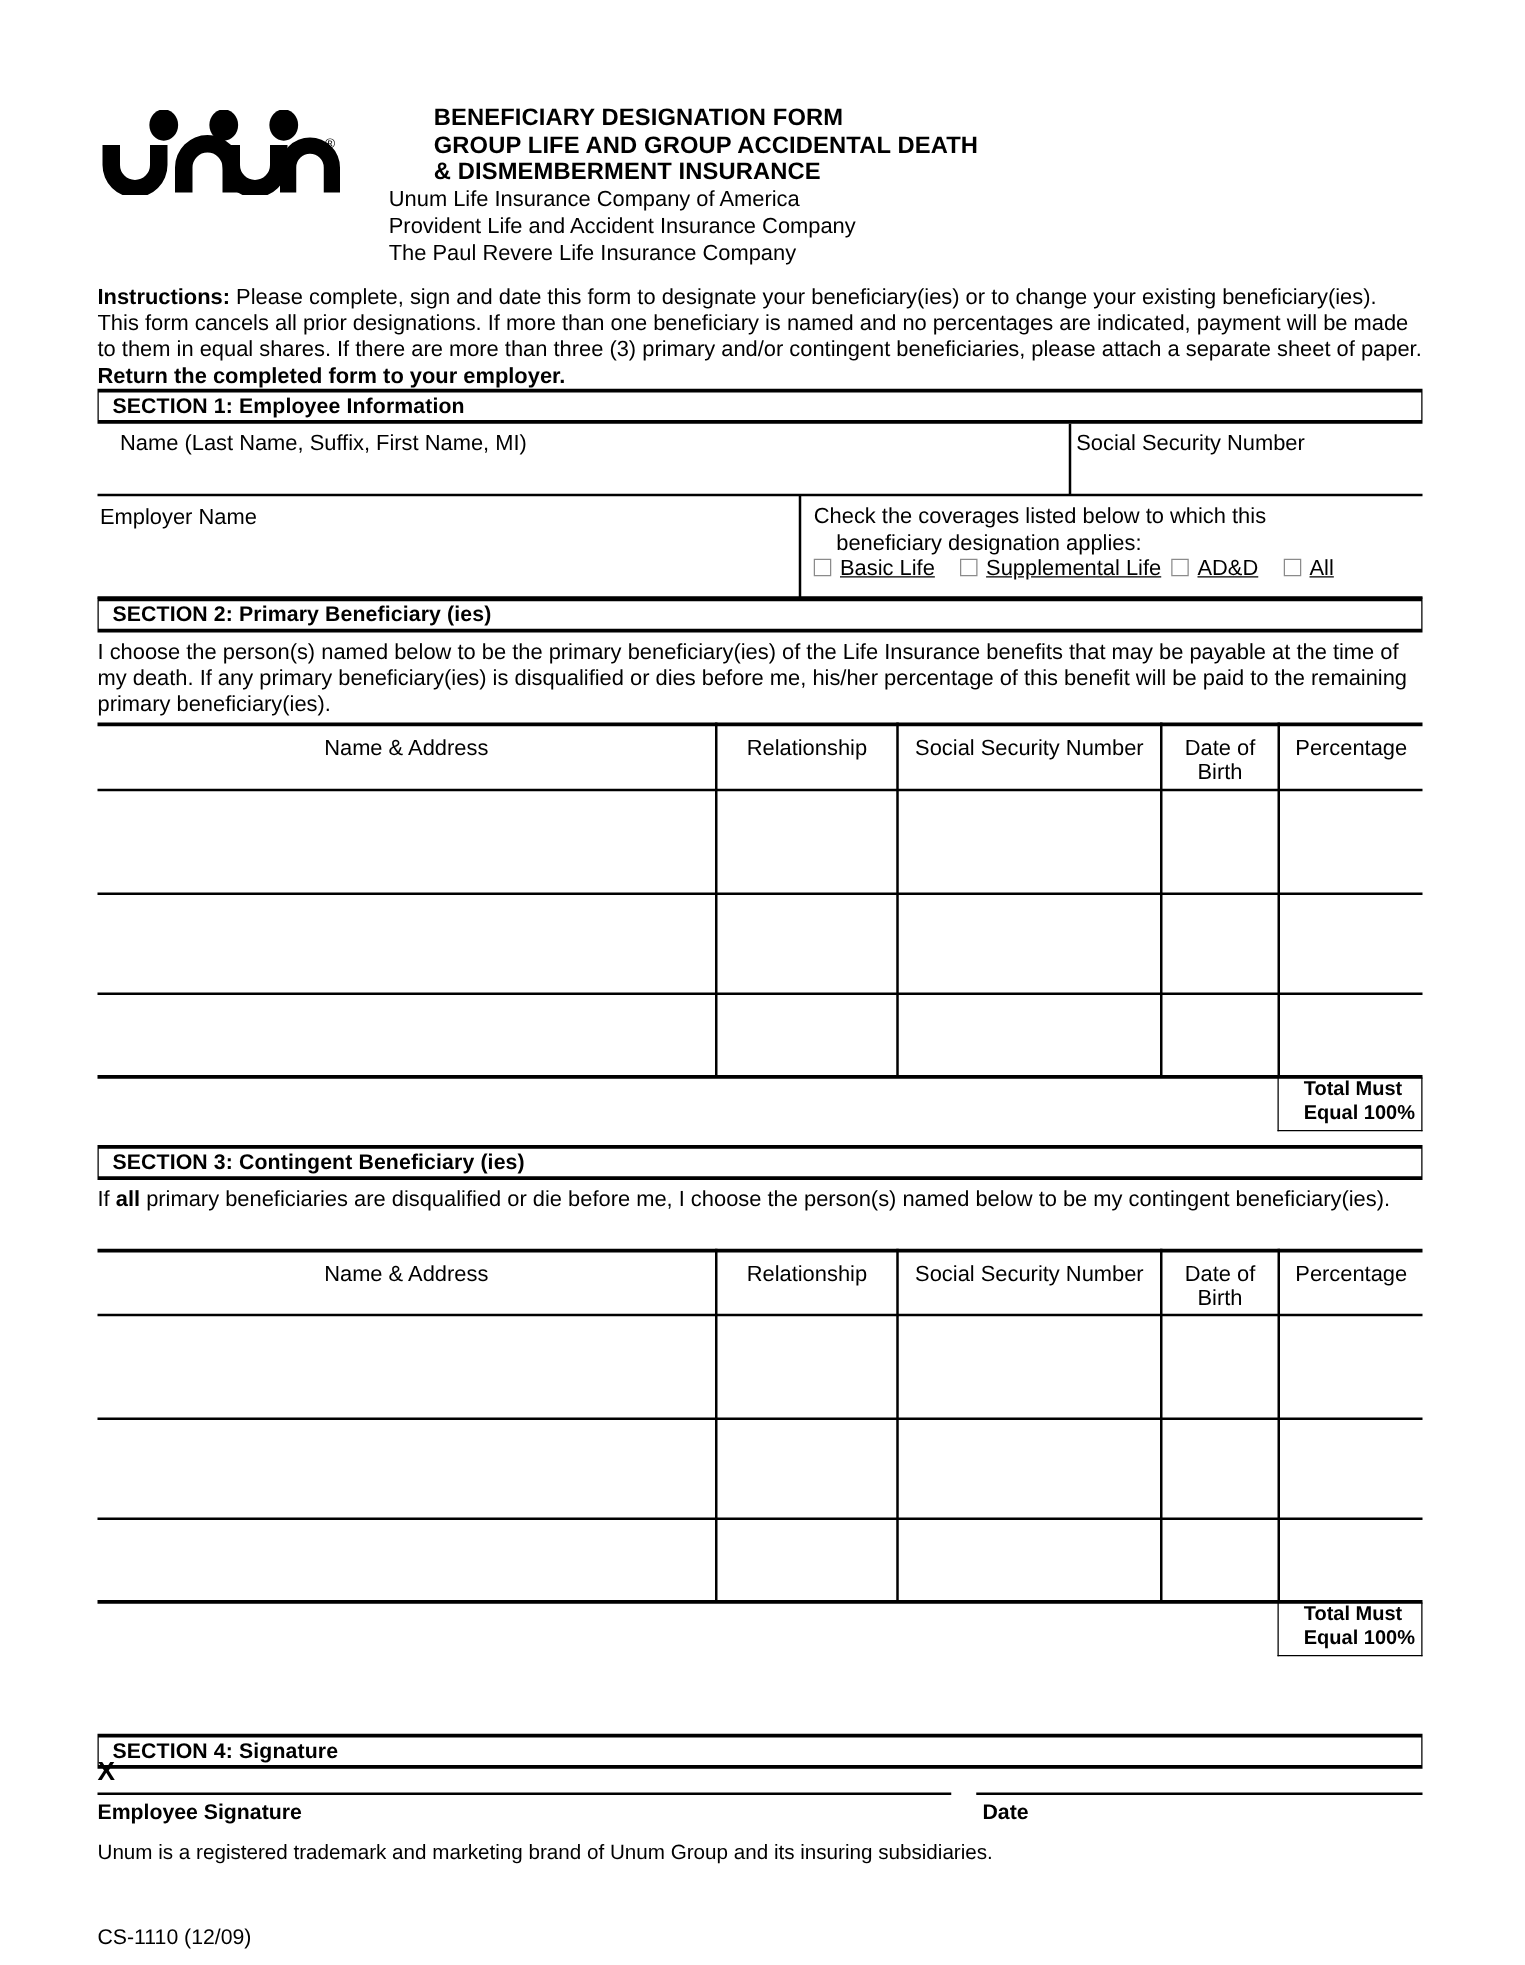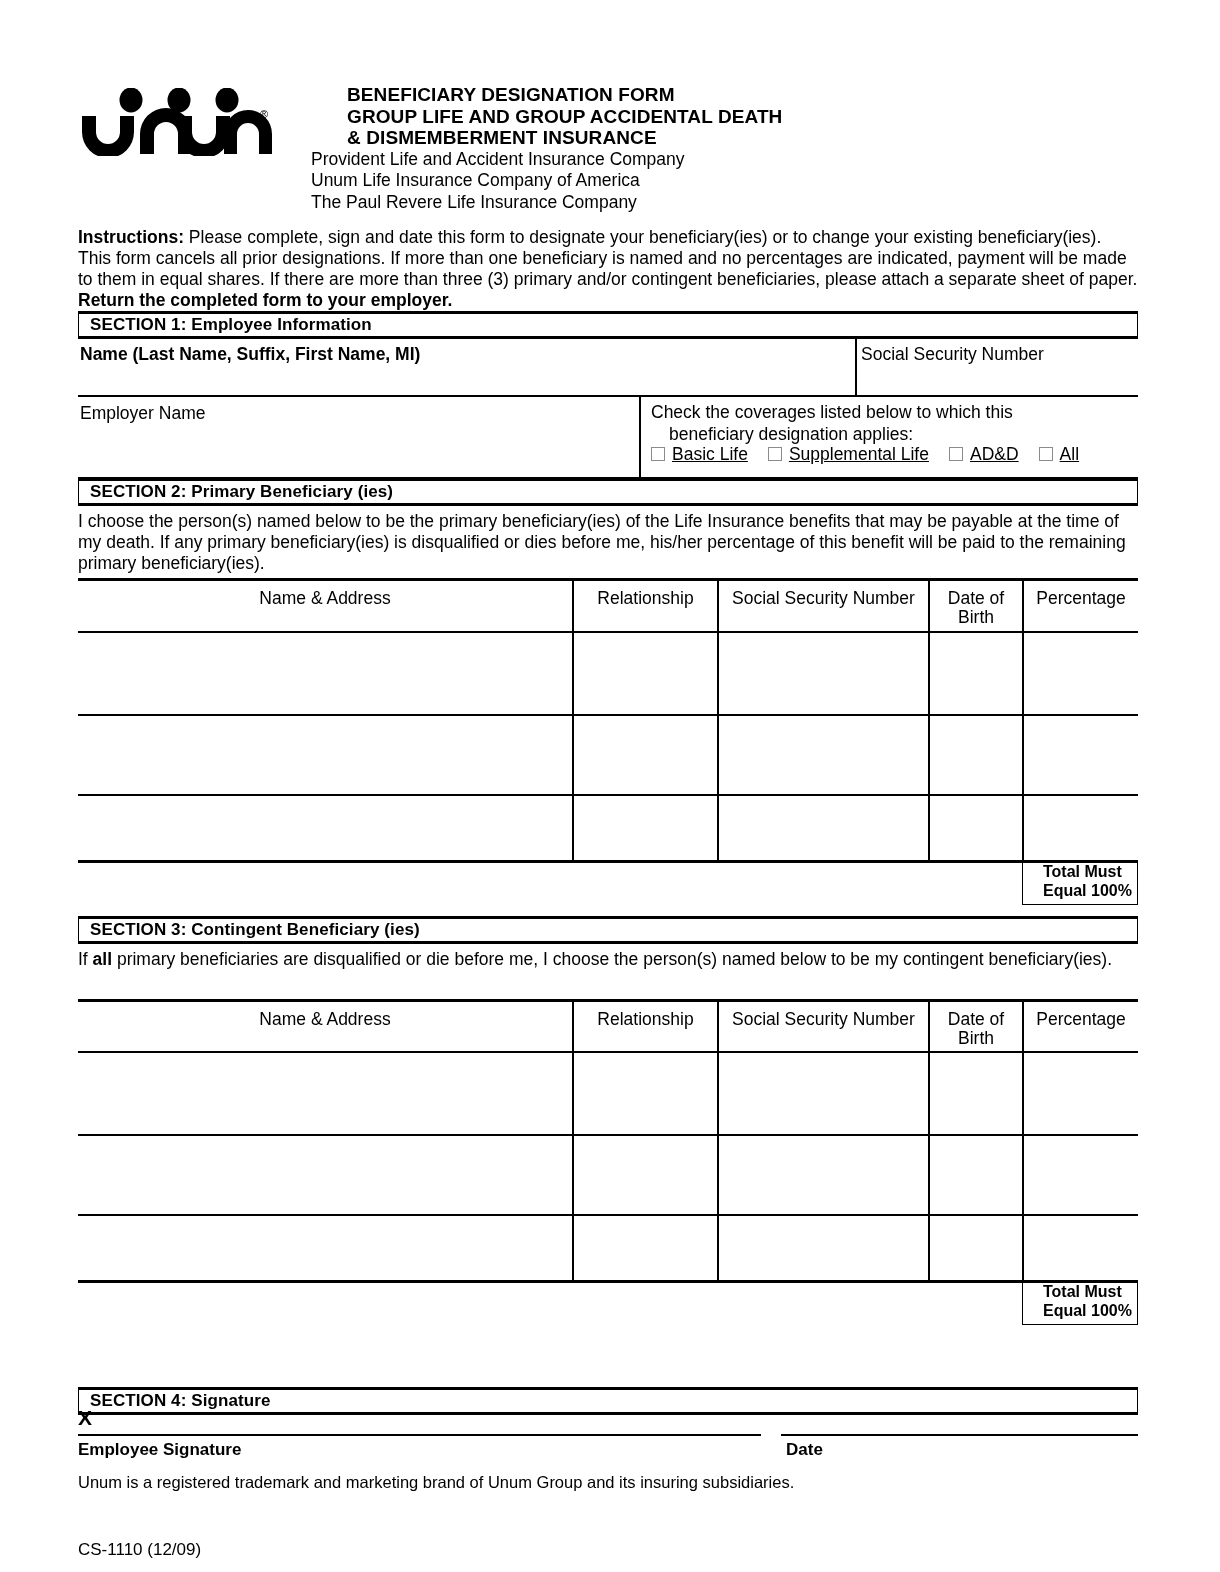--- a/index.html
+++ b/index.html
@@ -92,53 +92,53 @@
         <path d="M100 28 L100 44 A26 26 0 0 0 152 44 L152 28 L138 28 L138 44 A12 12 0 0 1 114 44 L114 28 Z" fill="#000"></path>
 
         <path d="M146 66 L146 46 A24 24 0 0 1 194 46 L194 66 L181 66 L181 46 A11 11 0 0 0 159 46 L159 66 Z" fill="#000"></path>
         <text x="182" y="30" font-family="Liberation Sans, sans-serif" font-size="11" fill="#000">®</text>
       </svg>
     </div>
     <div class="header-text">
       <div class="hdr-bold">BENEFICIARY DESIGNATION FORM</div>
       <div class="hdr-bold">GROUP LIFE AND GROUP ACCIDENTAL DEATH</div>
       <div class="hdr-bold">&amp; DISMEMBERMENT INSURANCE</div>
+      <div class="hdr-norm">Unum Life Insurance Company of America</div>
       <div class="hdr-norm">Provident Life and Accident Insurance Company</div>
-      <div class="hdr-norm">Unum Life Insurance Company of America</div>
       <div class="hdr-norm">The Paul Revere Life Insurance Company</div>
     </div>
   </div>
 
   <div class="instructions">
     <b>Instructions:</b><span> Please complete, sign and date this form to designate your beneficiary(ies) or to change your existing beneficiary(ies). This form cancels all prior designations. If more than one beneficiary is named and no percentages are indicated, payment will be made to them in equal shares. If there are more than three (3) primary and/or contingent beneficiaries, please attach a separate sheet of paper. </span><b>Return the completed form to your employer.</b>
   </div>
 
   <div class="sec-bar" style="top:311px;">
     <span>SECTION 1: Employee Information</span>
   </div>
 
-  <div class="fld-label" style="left:80px;top:344px;font-weight:bold;">Name (Last Name, Suffix, First Name, MI)</div>
+  <div class="fld-label" style="left:96px;top:344px;">Name (Last Name, Suffix, First Name, MI)</div>
   <div class="fld-label" style="left:861px;top:344px;">Social Security Number</div>
 
   <div class="rule" style="left:855px;top:339px;width:1.5px;height:57px;"></div>
 
   <div class="rule" style="left:78px;top:395px;width:1060px;height:1.5px;"></div>
 
   <div class="fld-label" style="left:80px;top:403px;">Employer Name</div>
   <div class="rule" style="left:639px;top:396px;width:1.5px;height:82px;"></div>
 
   <div class="fld-label" style="left:651px;top:402px;">Check the coverages listed below to which this</div>
   <div class="fld-label" style="left:651px;top:424px;margin-left:18px;">beneficiary designation applies:</div>
 
   <div class="chk-row" style="left:651px;top:443px;width:485px;text-decoration:underline;">
     <label class="chk-item" style="margin-right:20px;">
       <span class="chkbox"></span>
       <span>Basic Life</span>
     </label>
-    <label class="chk-item" style="margin-right:20px;">
+    <label class="chk-item" style="margin-right:8px;">
       <span class="chkbox"></span>
       <span>Supplemental Life</span>
     </label>
     <label class="chk-item" style="margin-right:20px;">
       <span class="chkbox"></span>
       <span>AD&amp;D</span>
     </label>
     <label class="chk-item">
       <span class="chkbox"></span>
       <span>All</span>

